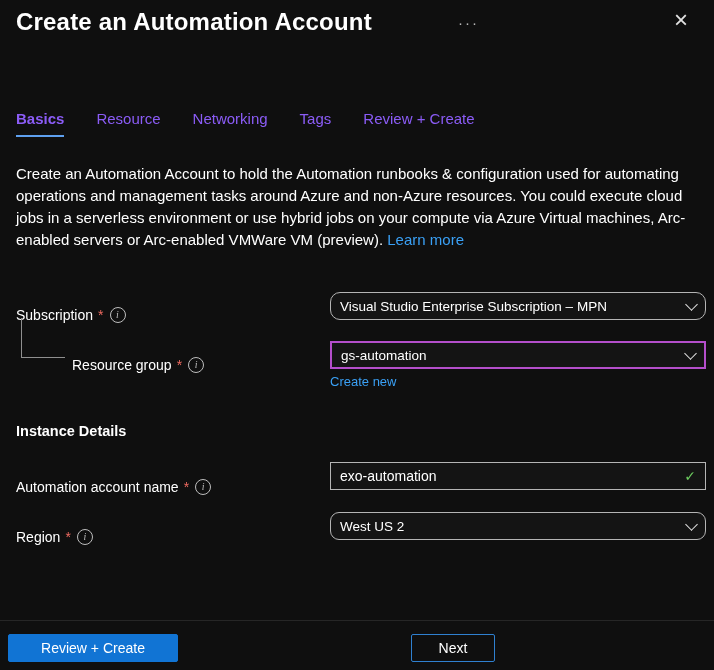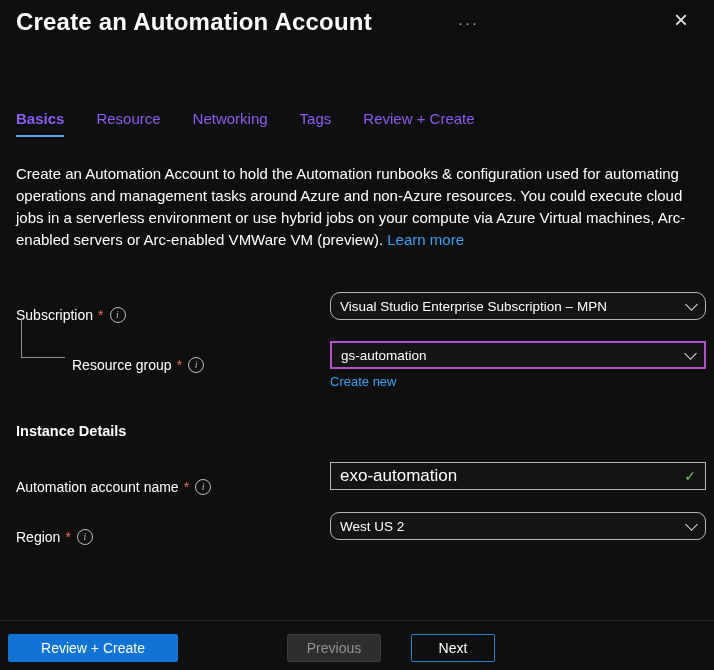--- a/index.html
+++ b/index.html
@@ -30,21 +30,21 @@
   .field{
     position:absolute;left:330px;width:376px;height:28px;box-sizing:border-box;
     background:#141414;border:1px solid #b5b5b5;display:flex;align-items:center;
     justify-content:space-between;padding:0 9px;font-size:13.5px;color:#ffffff;cursor:pointer;
   }
   .field.focus-purple{border:2px solid #b44ecb;}
   .field-value{white-space:nowrap;overflow:hidden;text-overflow:ellipsis;}
   .chev{width:8px;height:8px;border-right:1.6px solid #e6e6e6;border-bottom:1.6px solid #e6e6e6;
         transform:rotate(45deg);margin-top:-4px;flex:0 0 auto;}
   .text-input{flex:1;background:transparent;border:none;outline:none;color:#ffffff;
-        font-size:17px;font-family:inherit;padding:0;}
+        font-size:14px;font-family:inherit;padding:0;}
   .check{color:#6ccb5f;font-size:14px;font-weight:700;flex:0 0 auto;}
 
   .connector{position:absolute;left:21px;top:318px;width:43px;height:39px;
         border-left:1px solid #8f8f8f;border-bottom:1px solid #8f8f8f;}
 
   .create-new{position:absolute;left:330px;top:374px;font-size:13px;}
 
   .section-heading{position:absolute;left:16px;top:423px;font-size:14.5px;font-weight:700;color:#ffffff;}
 
   .footer-divider{position:absolute;left:0;top:620px;width:714px;border-top:1px solid #262626;}
@@ -115,16 +115,15 @@
     <span class="req">*</span>
     <span class="info">i</span>
   </div>
   <div class="field" style="top:512px;border-radius:9px;">
     <span class="field-value">West US 2</span>
     <span class="chev"></span>
   </div>
 
   <div class="footer-divider"></div>
   <div class="btn btn-primary">Review + Create</div>
-  <div class="btn btn-previous">Previous</div>
   <div class="btn btn-next">Next</div>
 
 </div>
 
 </body></html>

